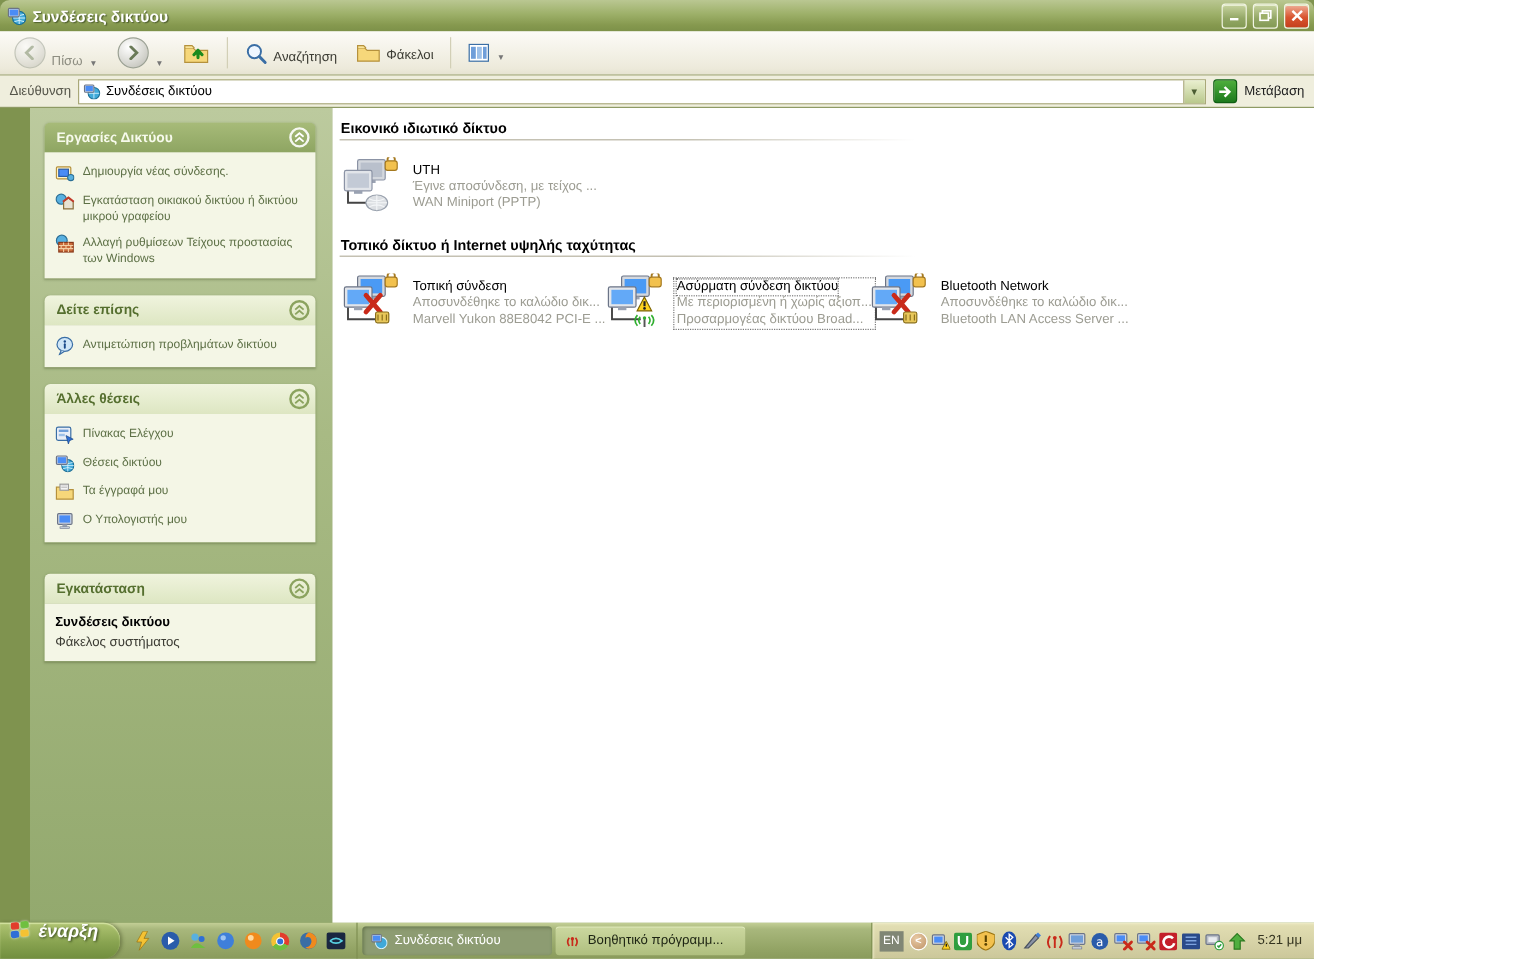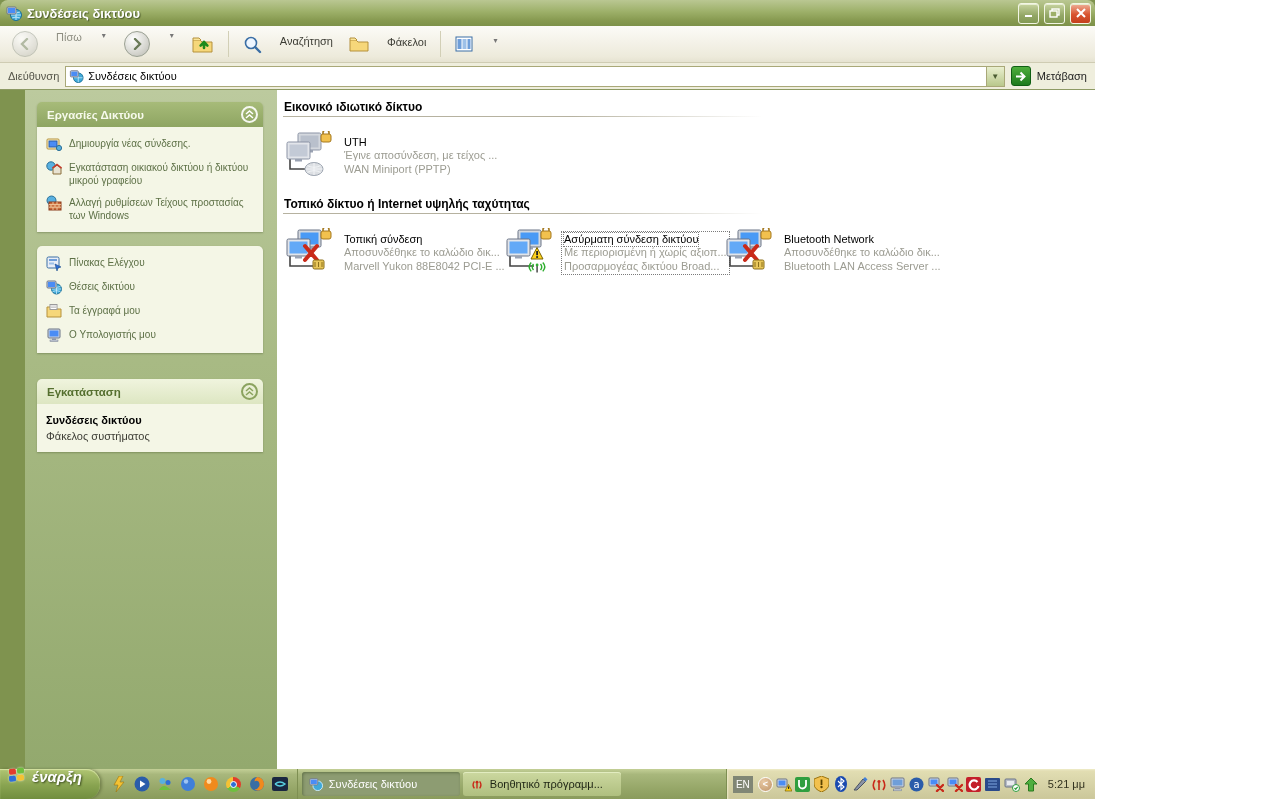--- a/index.html
+++ b/index.html
@@ -30,21 +30,21 @@
   
   .toolbar { height:37px; flex:0 0 37px; display:flex; align-items:center; gap:4px; padding:0 6px;
     background:linear-gradient(180deg,#fcfbf7,#edeadb 85%,#e6e3d1); border-bottom:1px solid #cfccb3; }
   .navcircle { width:26px; height:26px; border-radius:50%; display:grid; place-items:center;
     background:radial-gradient(circle at 35% 30%,#ffffff,#d6d6d0 60%,#b8b8b0); border:1px solid #9aA093; }
   .navcircle.disabled { opacity:.55; }
   .tb-label { font-size:11px; color:#3c3c34; }
   .tb-label.dim { color:#8e8e82; }
   .caret { font-size:8px; color:#777; margin:0 2px; }
   .tb-sep { width:1px; height:26px; background:#d2cfb6; margin:0 4px; }
-  .tb-btn { display:flex; align-items:flex-start; gap:18px; padding:3px 6px; border-radius:3px; cursor:default; }
+  .tb-btn { display:flex; align-items:flex-end; gap:5px; padding:3px 6px; border-radius:3px; cursor:default; }
 
   
   .addressbar { height:27px; flex:0 0 27px; display:flex; align-items:center; gap:6px; padding:0 6px 0 8px;
     background:#efeedd; border-bottom:1px solid #8e9a64; }
   .addr-label { font-size:11px; color:#55554a; }
   .addr-box { flex:1; height:21px; background:#fff; border:1px solid #a9a878; display:flex; align-items:center; padding-left:3px; }
   .addr-box .txt { font-size:11px; color:#000; margin-left:4px; flex:1; }
   .addr-drop { width:18px; height:19px; display:grid; place-items:center; font-size:8px; color:#4b5c32;
     background:linear-gradient(180deg,#e9efcf,#b9c88c); border-left:1px solid #a9a878; }
   .go-btn { width:20px; height:20px; border-radius:3px; display:grid; place-items:center;
@@ -247,22 +247,51 @@
             <svg class="ic" width="16" height="16" viewBox="0 0 16 16">
               <circle cx="5.5" cy="5.5" r="4.5" fill="#58b0e0" stroke="#2b6f96"></circle>
               <rect x="3" y="7" width="12" height="8" fill="#c96a3a" stroke="#8a3a1a"></rect>
               <path d="M3 9.6 h12 M3 12.2 h12 M7 7 v2.6 M11 7 v2.6 M5 9.6 v2.6 M9 9.6 v2.6 M13 9.6 v2.6 M7 12.2 v2.8 M11 12.2 v2.8" stroke="#f4cfa4" stroke-width=".9"></path>
             </svg>
             <span>Αλλαγή ρυθμίσεων Τείχους προστασίας των Windows</span>
           </div>
         </div>
       </div>
 
-
       <div class="panel">
+        <div class="panel-h soft">
+          <span>Δείτε επίσης</span>
+          <span class="chev">
+              <svg width="9" height="9">
+                <path d="M1 4 L4.5 1 L8 4 M1 8 L4.5 5 L8 8" stroke="#8ba35f" stroke-width="1.5" fill="none"></path>
+              </svg>
+            </span>
+        </div>
+        <div class="panel-b">
+          <div class="s-item">
+            <svg class="ic" width="16" height="16" viewBox="0 0 16 16">
+              <ellipse cx="8" cy="7" rx="6.5" ry="5.8" fill="#cfe6f7" stroke="#3a6ea5"></ellipse>
+              <path d="M5 12 l-1.5 3.5 l4 -2.6" fill="#cfe6f7" stroke="#3a6ea5"></path>
+              <circle cx="8" cy="4.6" r="1" fill="#1a4a8a"></circle>
+              <rect x="7.2" y="6" width="1.6" height="4.6" rx=".8" fill="#1a4a8a"></rect>
+            </svg>
+            <span>Αντιμετώπιση προβλημάτων δικτύου</span>
+          </div>
+        </div>
+      </div>
+
+      <div class="panel">
+        <div class="panel-h soft">
+          <span>Άλλες θέσεις</span>
+          <span class="chev">
+              <svg width="9" height="9">
+                <path d="M1 4 L4.5 1 L8 4 M1 8 L4.5 5 L8 8" stroke="#8ba35f" stroke-width="1.5" fill="none"></path>
+              </svg>
+            </span>
+        </div>
         <div class="panel-b">
           <div class="s-item">
             <svg class="ic" width="16" height="16" viewBox="0 0 16 16">
               <rect x="1" y="2" width="12" height="11" rx="1.5" fill="#e9eef7" stroke="#3a6ea5"></rect>
               <rect x="3" y="4" width="8" height="2" fill="#6f9ed9"></rect>
               <rect x="3" y="7.5" width="5" height="2" fill="#9dc0e8"></rect>
               <path d="M9 9 l6 3 l-3 1 l-1 3 z" fill="#2f6fd6" stroke="#1a4a8a" stroke-width=".6"></path>
             </svg>
             <span>Πίνακας Ελέγχου</span>
           </div>

